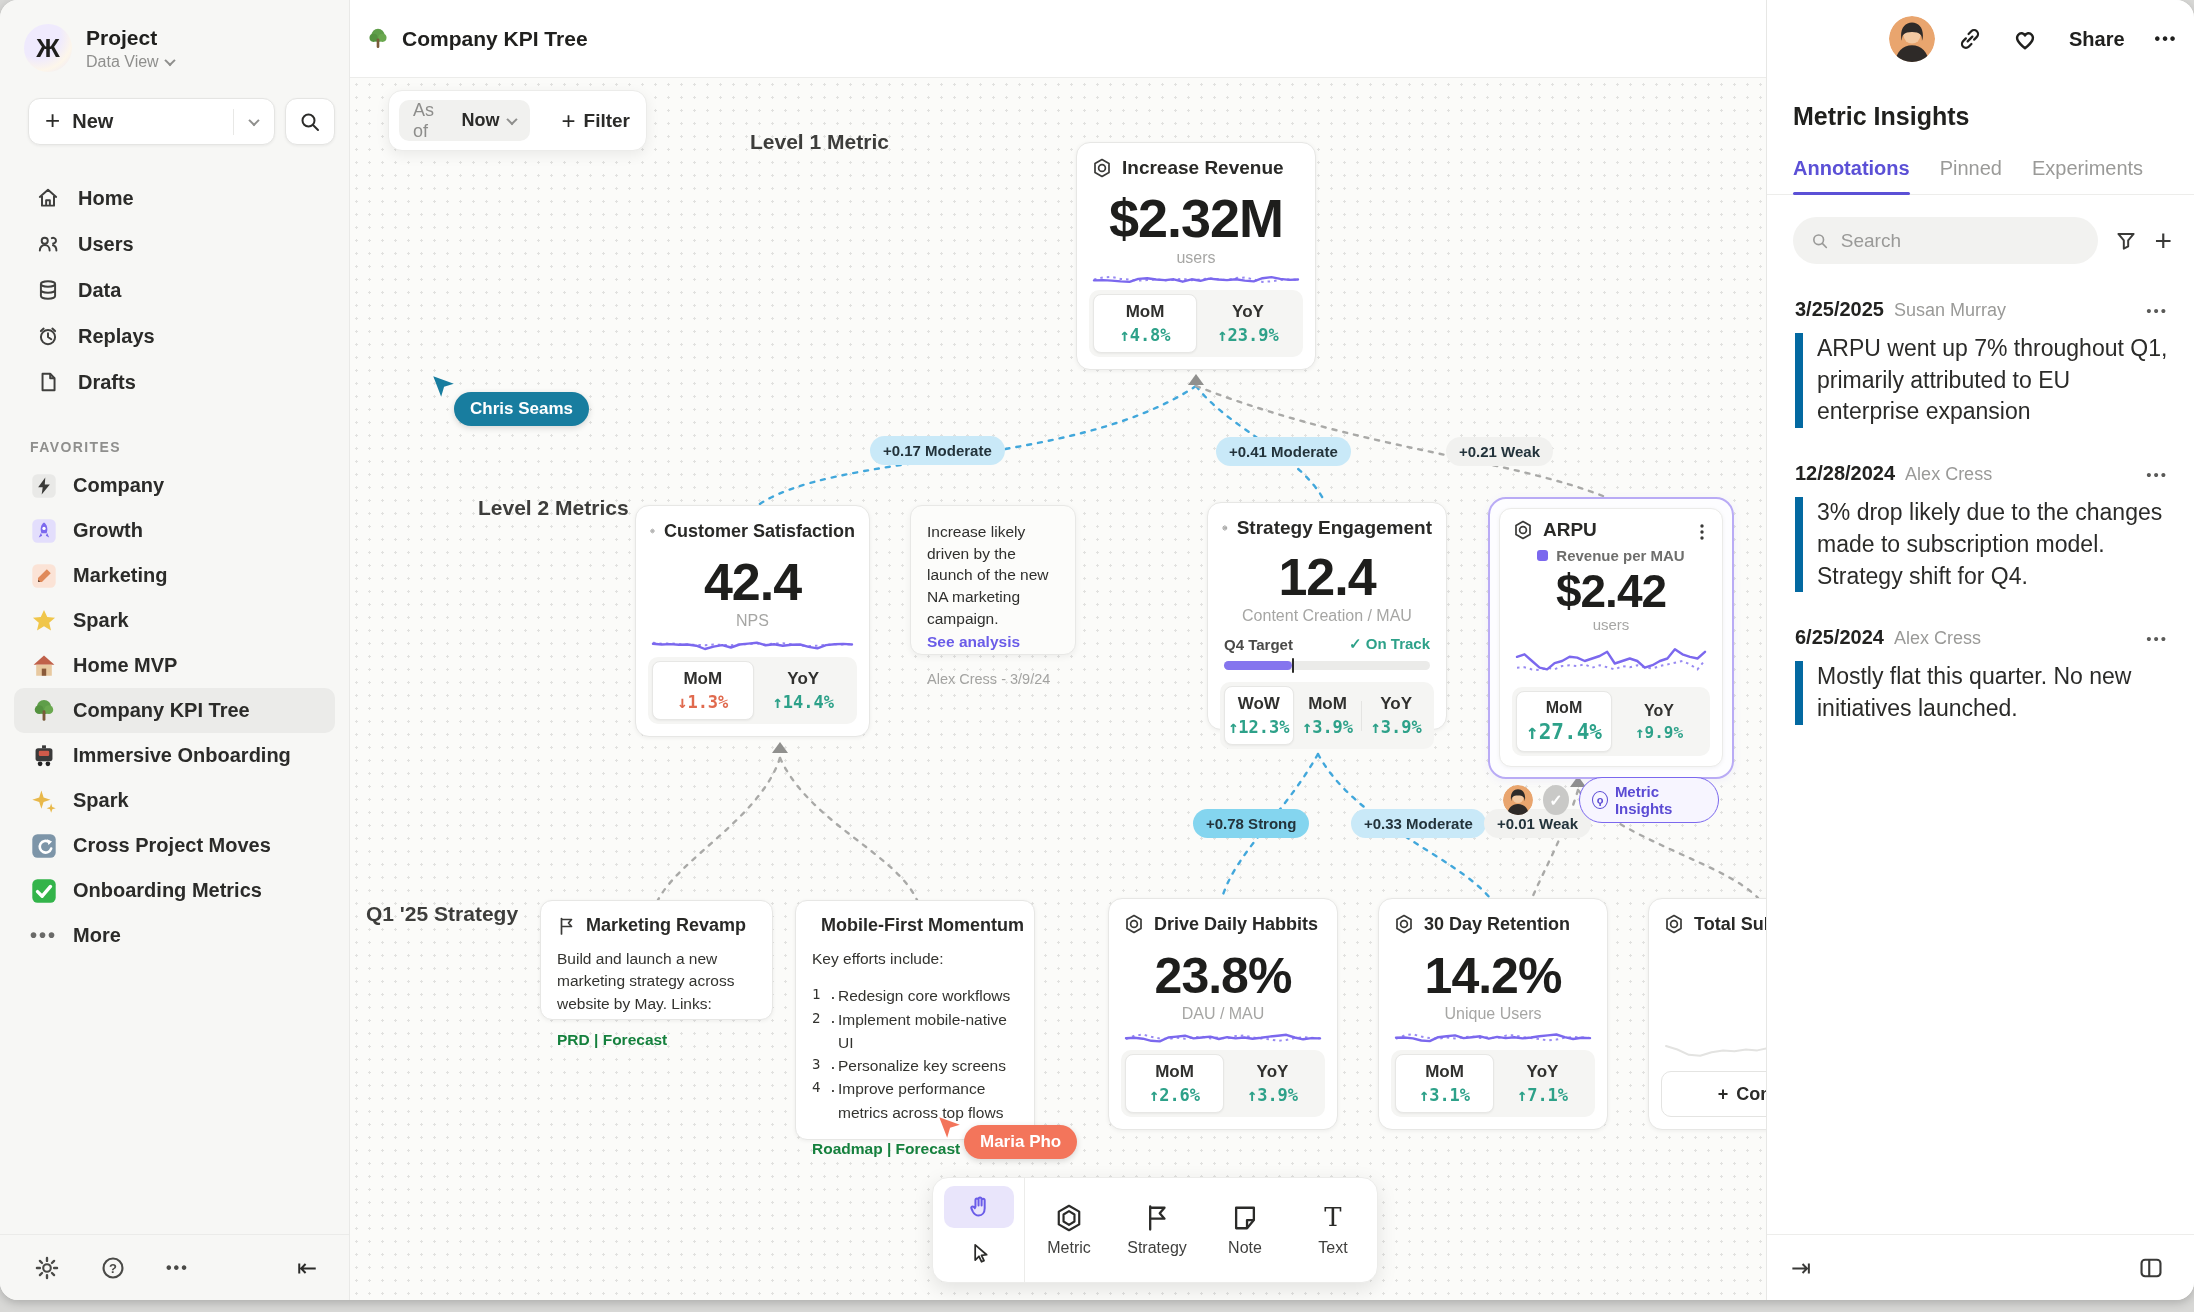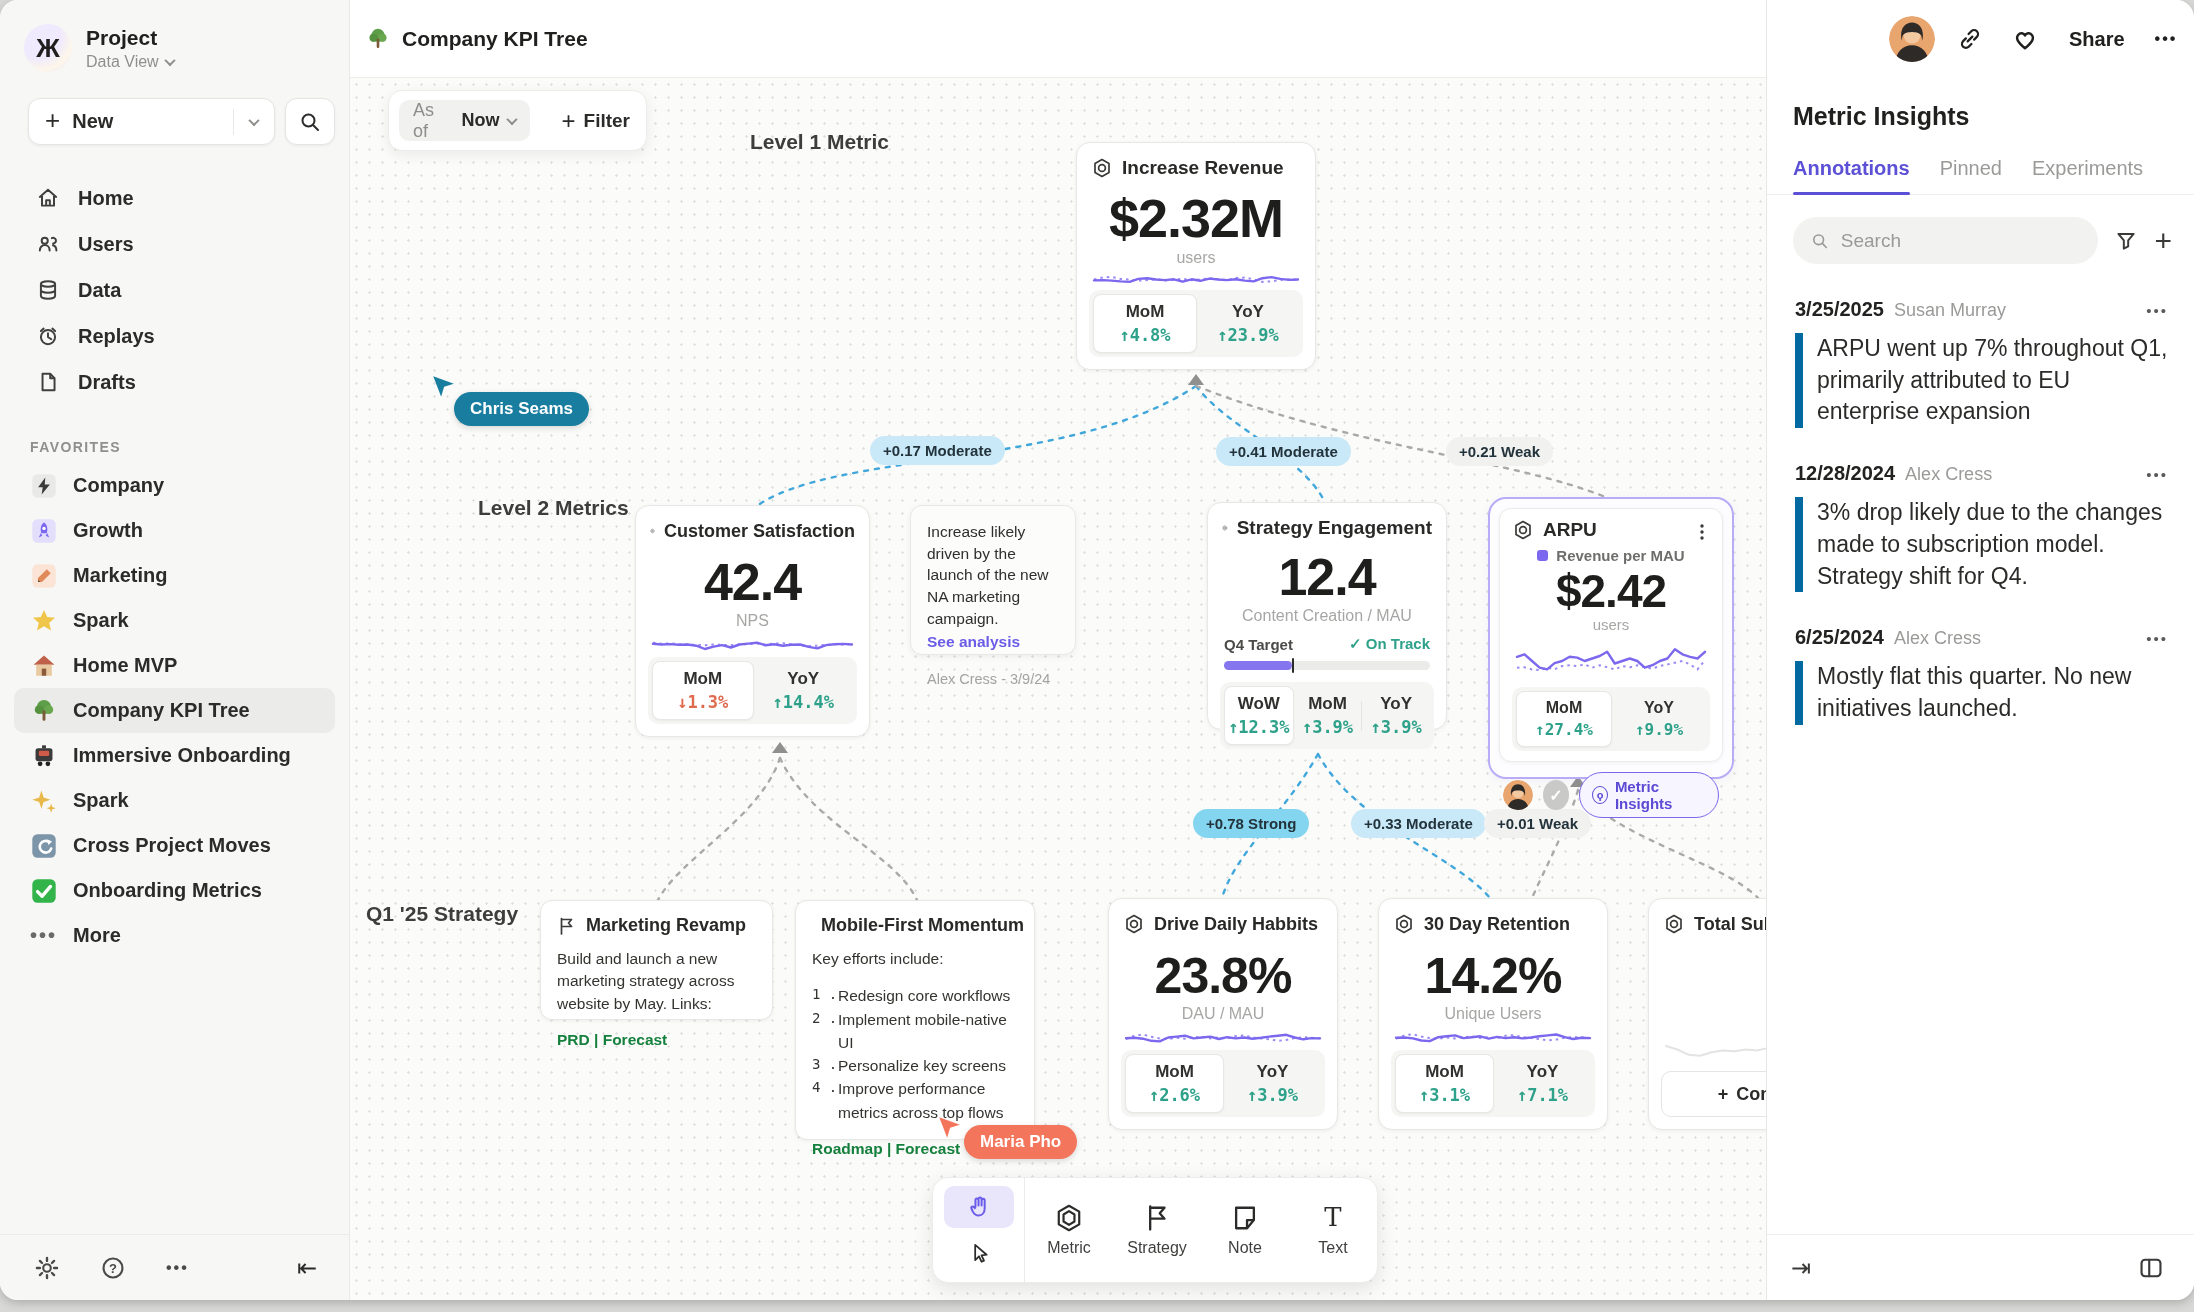--- a/index.html
+++ b/index.html
@@ -538,21 +538,21 @@
         <div class="munit" style="font-size:15px;margin-top:2px;">users</div>
         <div class="mspark" style="height:48px;">
             <svg width="194" height="48">
               <polyline points="3.0,30.7 10.5,30.3 18.0,32.4 25.6,33.2 33.1,30.7 40.6,32.4 48.1,29.0 55.6,28.2 63.2,29.0 70.7,27.4 78.2,30.7 85.7,28.2 93.2,30.3 100.8,32.4 108.3,29.0 115.8,30.3 123.3,28.2 130.8,30.3 138.4,31.6 145.9,29.0 153.4,27.4 160.9,25.7 168.4,24.0 176.0,27.4 183.5,32.4 191.0,23.2" class="spark-dotted"></polyline>
               <polyline points="3.0,19.8 10.5,17.3 18.0,24.0 25.6,30.7 33.1,32.4 40.6,26.1 48.1,24.0 55.6,19.8 63.2,20.6 70.7,24.0 78.2,21.5 85.7,19.0 93.2,14.8 100.8,26.5 108.3,24.0 115.8,21.5 123.3,24.0 130.8,30.7 138.4,28.2 145.9,24.0 153.4,21.5 160.9,12.2 168.4,17.3 176.0,19.8 183.5,21.5 191.0,14.8" class="spark-solid"></polyline>
             </svg>
           </div>
         <div class="mstats">
           <div class="scell hl">
               <div class="slabel" style="font-size:16px;">MoM</div>
-              <div class="sval up" style="font-size:16px;">↑27.4%</div>
+              <div class="sval up" style="font-size:21px;">↑27.4%</div>
             </div>
           <div class="scell">
               <div class="slabel" style="font-size:16px;">YoY</div>
               <div class="sval up" style="font-size:16px;">↑9.9%</div>
             </div>
         </div>
       </div>
       <div class="arpu-foot">
         <span class="avatar" style="width:30px;height:30px;">
           <svg width="30" height="30" viewBox="0 0 24 24">

